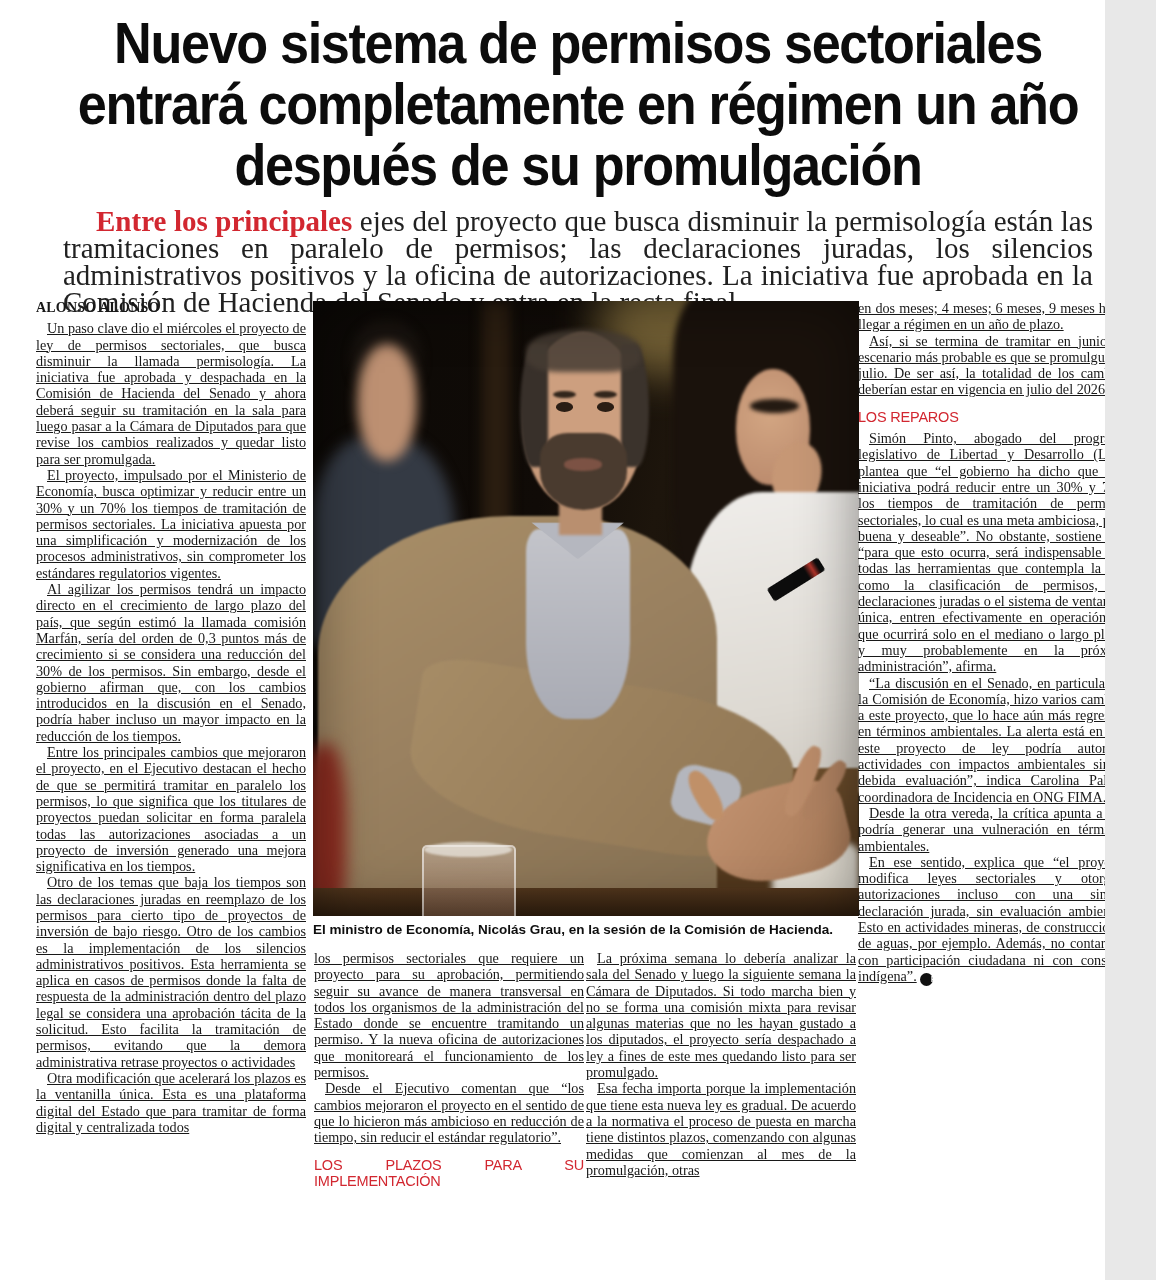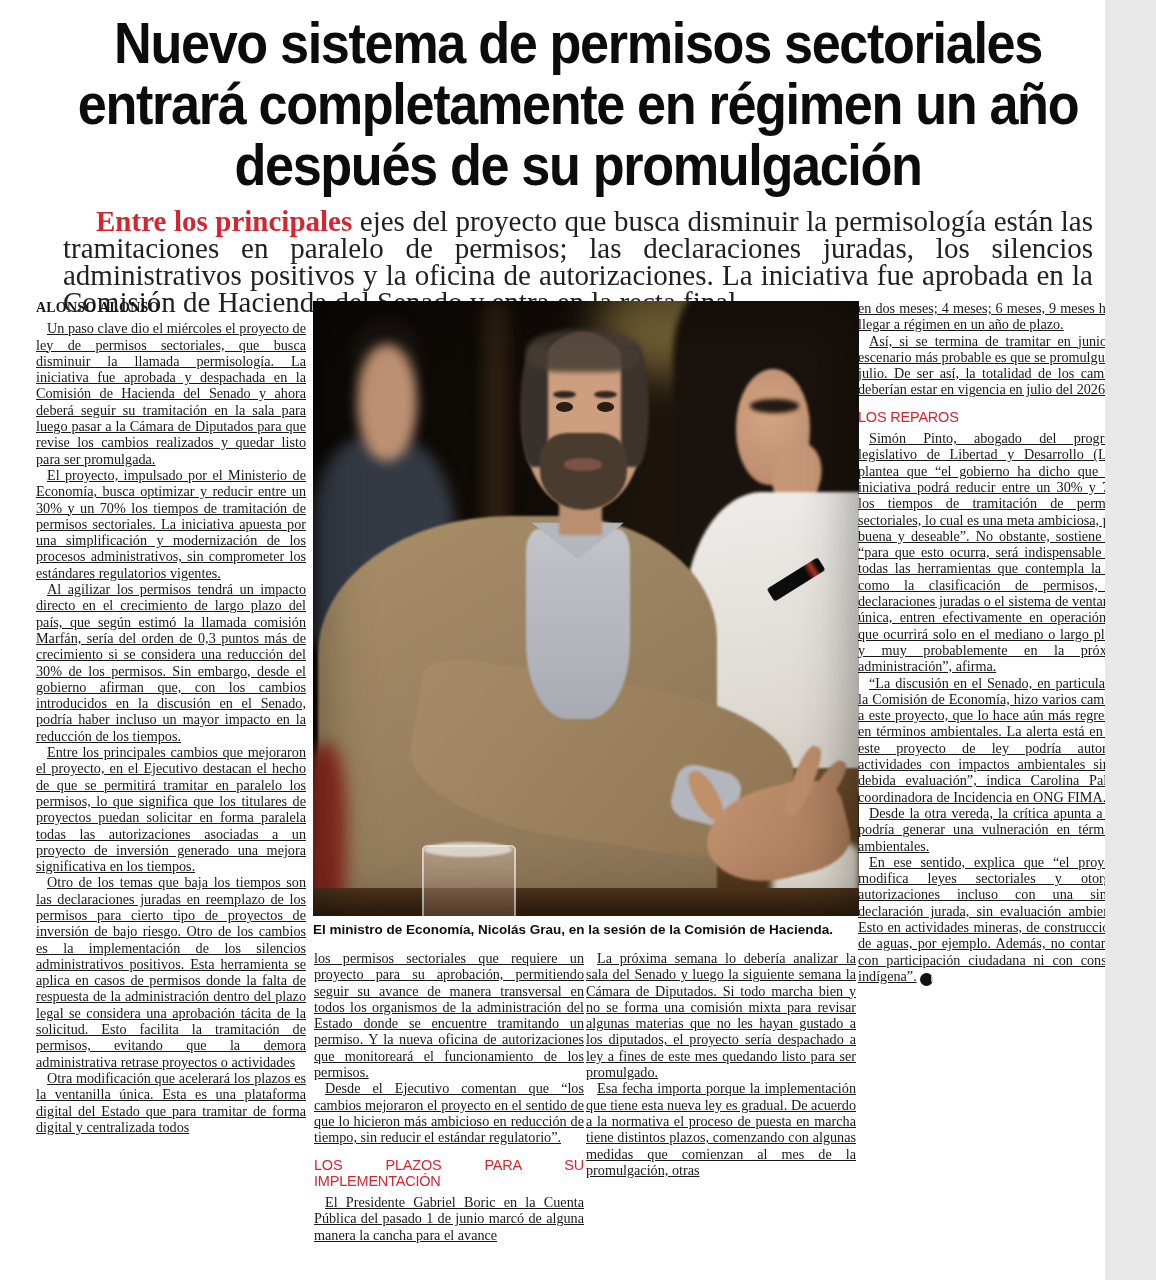--- a/index.html
+++ b/index.html
@@ -148,21 +148,20 @@
     <div class="ph-glass-top"></div>
     <div class="ph-vignette"></div>
   </figure>
 
   <p class="caption">El ministro de Economía, Nicolás Grau, en la sesión de la Comisión de Hacienda.</p>
 
   <div class="col col2">
     <p class="para">los permisos sectoriales que requiere un proyecto para su aprobación, permitiendo seguir su avance de manera transversal en todos los organismos de la administración del Estado donde se encuentre tramitando un permiso. Y la nueva oficina de autorizaciones que monitoreará el funcionamiento de los permisos.</p>
     <p class="para indent">Desde el Ejecutivo comentan que “los cambios mejoraron el proyecto en el sentido de que lo hicieron más ambicioso en reducción de tiempo, sin reducir el estándar regulatorio”.</p>
     <h3 class="section-header">LOS PLAZOS PARA SU IMPLEMENTACIÓN</h3>
-    <p class="para indent">El Presidente Gabriel Boric en la Cuenta Pública del pasado 1 de junio marcó de alguna manera la cancha para el avance</p>
   </div>
 
   <div class="col col3">
     <p class="para indent">La próxima semana lo debería analizar la sala del Senado y luego la siguiente semana la Cámara de Diputados. Si todo marcha bien y no se forma una comisión mixta para revisar algunas materias que no les hayan gustado a los diputados, el proyecto sería despachado a ley a fines de este mes quedando listo para ser promulgado.</p>
     <p class="para indent">Esa fecha importa porque la implementación que tiene esta nueva ley es gradual. De acuerdo a la normativa el proceso de puesta en marcha tiene distintos plazos, comenzando con algunas medidas que comienzan al mes de la promulgación, otras</p>
   </div>
 
   <div class="col col4">
     <p class="para">en dos meses; 4 meses; 6 meses, 9 meses hasta llegar a régimen en un año de plazo.</p>
     <p class="para indent">Así, si se termina de tramitar en junio, el escenario más probable es que se promulgue en julio. De ser así, la totalidad de los cambios deberían estar en vigencia en julio del 2026.</p>

